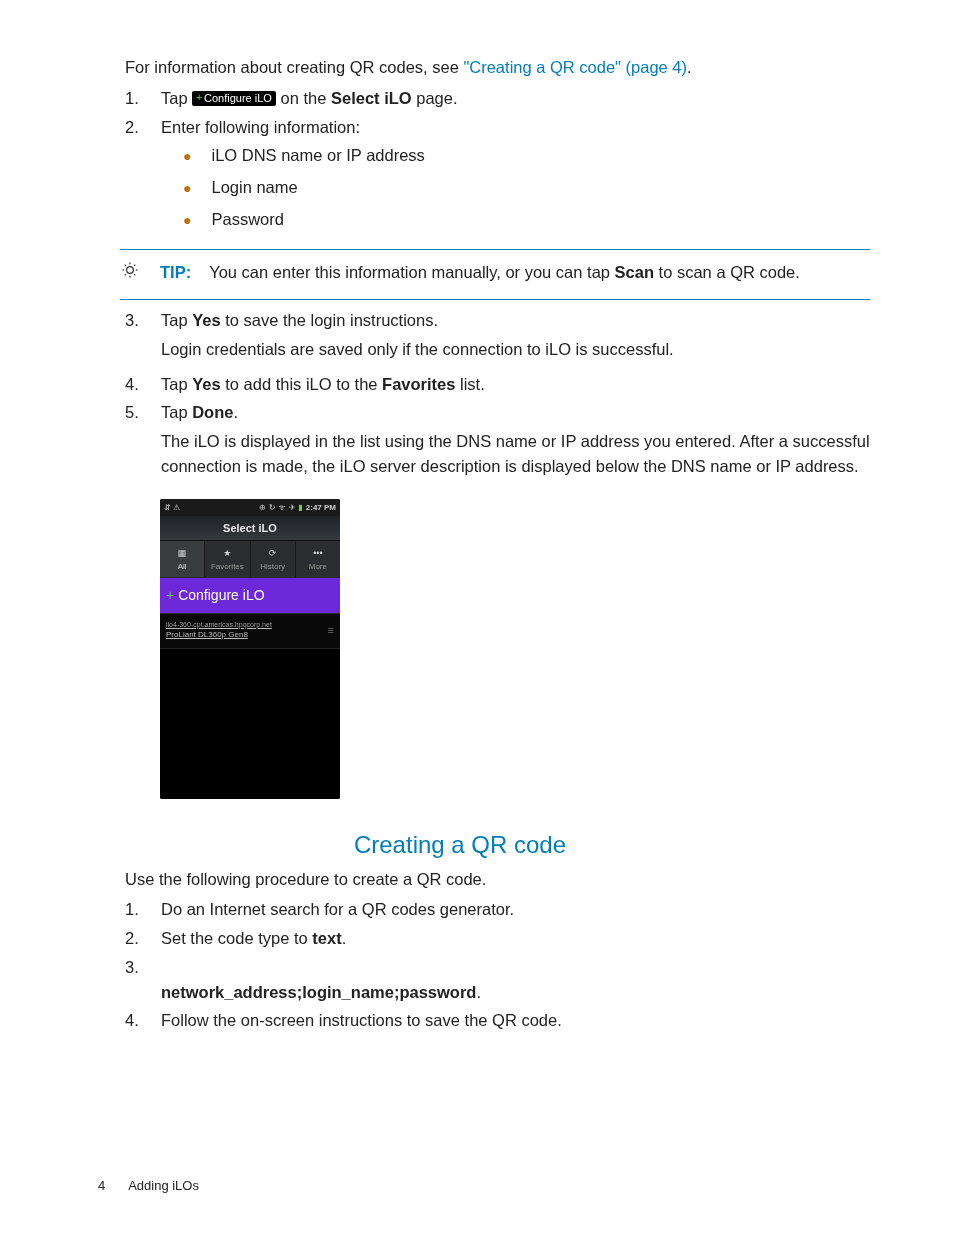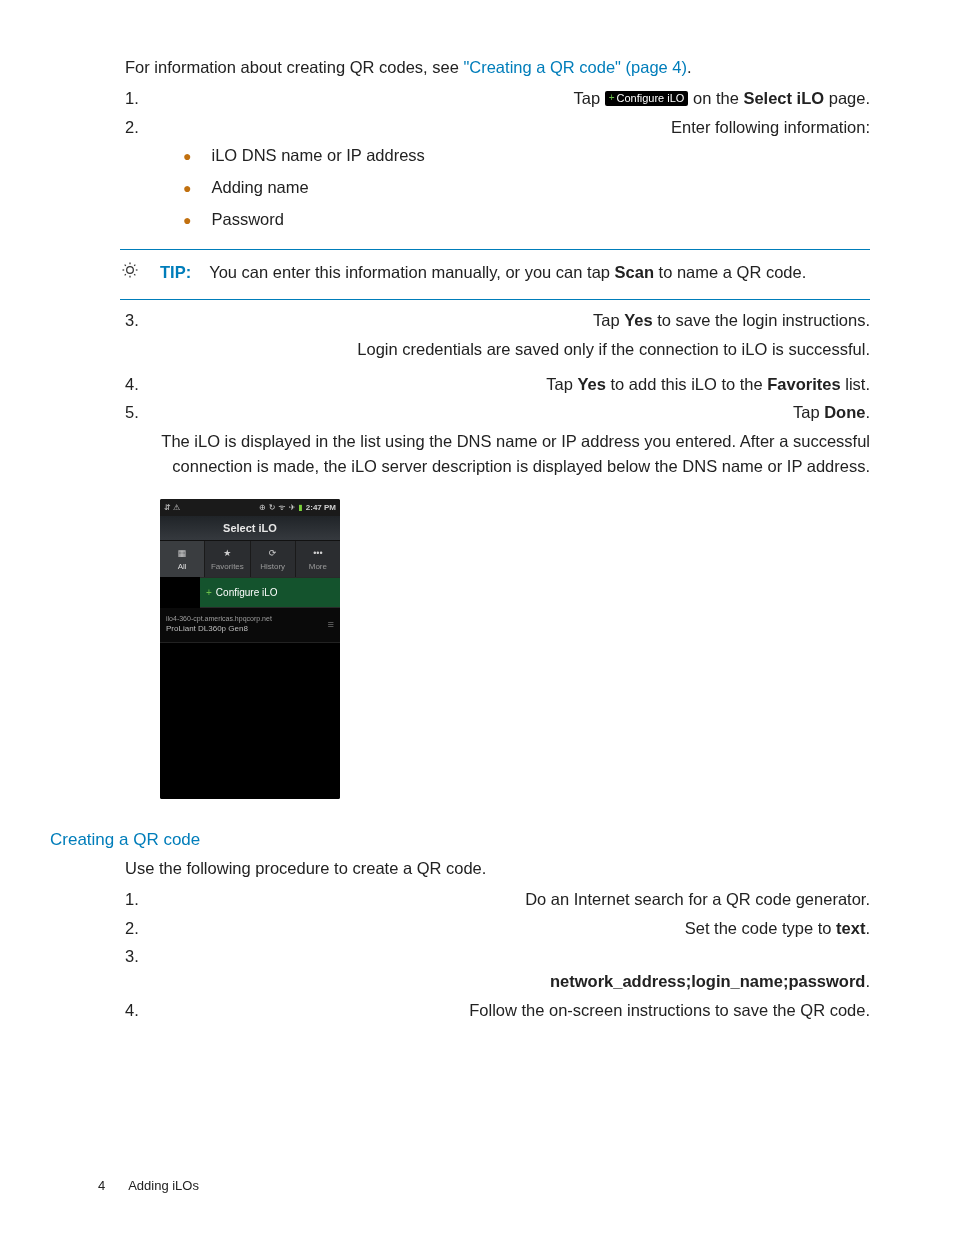--- a/index.html
+++ b/index.html
@@ -30,21 +30,21 @@
     list-style: none;
     margin: 4px 0 0 75px;
     padding: 0;
   }
   ol.steps > li {
     display: flex;
     gap: 22px;
     margin-bottom: 4px;
   }
   ol.steps > li > .num { min-width: 14px; text-align: left; }
-  ol.steps > li > .content { flex: 1; text-align: right; }
+  ol.steps > li > .content { flex: 1; }
 
   ul.sub {
     list-style: none;
     margin: 4px 0 0 22px;
     padding: 0;
   }
   ul.sub > li {
     display: flex;
     gap: 20px;
     margin-bottom: 6px;
@@ -70,23 +70,24 @@
     border-bottom: 1px solid #007dba;
     padding: 10px 0 12px 0;
     display: flex;
     gap: 18px;
   }
   .tip-icon { width: 22px; color: #333; }
   .tip-label { color: #007dba; font-weight: 700; margin-right: 18px; }
 
   h2.section-title {
     color: #007dba;
-    font-size: 17px;
+    font-size: 24px;
     font-weight: 400;
     margin: 28px 0 4px 0;
+    text-align: center;
   }
 
   
   .phone {
     margin: 14px 0 0 110px;
     width: 180px;
     height: 300px;
     background: #000;
     color: #fff;
     font-size: 10px;
@@ -120,36 +121,35 @@
     padding: 6px 0 4px 0;
     color: #9a9a9a;
     border-right: 1px solid #1a1a1a;
   }
   .ph-tab:last-child { border-right: none; }
   .ph-tab .ti { font-size: 9px; display: block; color: #cfcfcf; }
   .ph-tab.active { background: #3a3d40; color: #ddd; }
   .ph-row1 {
     padding: 7px 6px;
     color: #fff;
-    font-size: 10px;
+    font-size: 14px;
     border-top: 1px solid #2a2a2a;
     border-bottom: 1px solid #2a2a2a;
-    background: #14532d;
-    margin-left: 40px;
+    background: #6d28d9;
   }
   .ph-row1 .plus { color: #6cc04a; margin-right: 4px; }
   .ph-row2 {
     display: flex;
     justify-content: space-between;
     align-items: center;
     padding: 6px 6px 8px 6px;
     background: #0a0a0a;
     border-bottom: 1px solid #222;
   }
-  .ph-row2 .txt { color: #bdbdbd; font-size: 8px; line-height: 1.3; }
+  .ph-row2 .txt { color: #bdbdbd; font-size: 8px; line-height: 1.3; text-decoration: underline; }
   .ph-row2 .txt .ln1 { color: #9e9e9e; font-size: 7px; }
   .ph-row2 .bars { color: #6c6c6c; font-size: 11px; }
   .ph-body { flex: 1; background: #000; }
 
   .footer {
     position: absolute;
     left: 50px;
     bottom: 40px;
     font-size: 13px;
     color: #222;
@@ -179,21 +179,21 @@
       <span class="num">2.</span>
       <span class="content">
         <span>Enter following information:</span>
         <ul class="sub">
           <li>
               <span class="bullet">●</span>
               <span>iLO DNS name or IP address</span>
             </li>
           <li>
               <span class="bullet">●</span>
-              <span>Adding name</span>
+              <span>Login name</span>
             </li>
           <li>
               <span class="bullet">●</span>
               <span>Password</span>
             </li>
         </ul>
       </span>
     </li>
   </ol>
 
@@ -205,21 +205,21 @@
           <line x1="12" y1="19" x2="12" y2="21"></line>
         <line x1="3" y1="12" x2="5" y2="12"></line>
           <line x1="19" y1="12" x2="21" y2="12"></line>
         <line x1="5.6" y1="5.6" x2="7" y2="7"></line>
           <line x1="17" y1="17" x2="18.4" y2="18.4"></line>
         <line x1="5.6" y1="18.4" x2="7" y2="17"></line>
           <line x1="17" y1="7" x2="18.4" y2="5.6"></line>
       </svg>
     </span>
     <span>
-      <span class="tip-label">TIP:</span><span>You can enter this information manually, or you can tap </span><span class="bold">Scan</span><span> to name a QR code.</span>
+      <span class="tip-label">TIP:</span><span>You can enter this information manually, or you can tap </span><span class="bold">Scan</span><span> to scan a QR code.</span>
     </span>
   </div>
 
   <ol class="steps">
     <li>
       <span class="num">3.</span>
       <span class="content">
         <span>Tap </span><span class="bold">Yes</span><span> to save the login instructions.</span>
         <p style="margin-top:4px">Login credentials are saved only if the connection to iLO is successful.</p>
       </span>
@@ -270,21 +270,21 @@
   </div>
 
   <h2 class="section-title">Creating a QR code</h2>
   <div class="body-text">
     <p>Use the following procedure to create a QR code.</p>
   </div>
 
   <ol class="steps">
     <li>
       <span class="num">1.</span>
-      <span class="content">Do an Internet search for a QR code generator.</span>
+      <span class="content">Do an Internet search for a QR codes generator.</span>
     </li>
     <li>
       <span class="num">2.</span>
       <span class="content">
         <span>Set the code type to </span><span class="bold">text</span><span>.</span>
       </span>
     </li>
     <li>
       <span class="num">3.</span>
       <span class="content">

